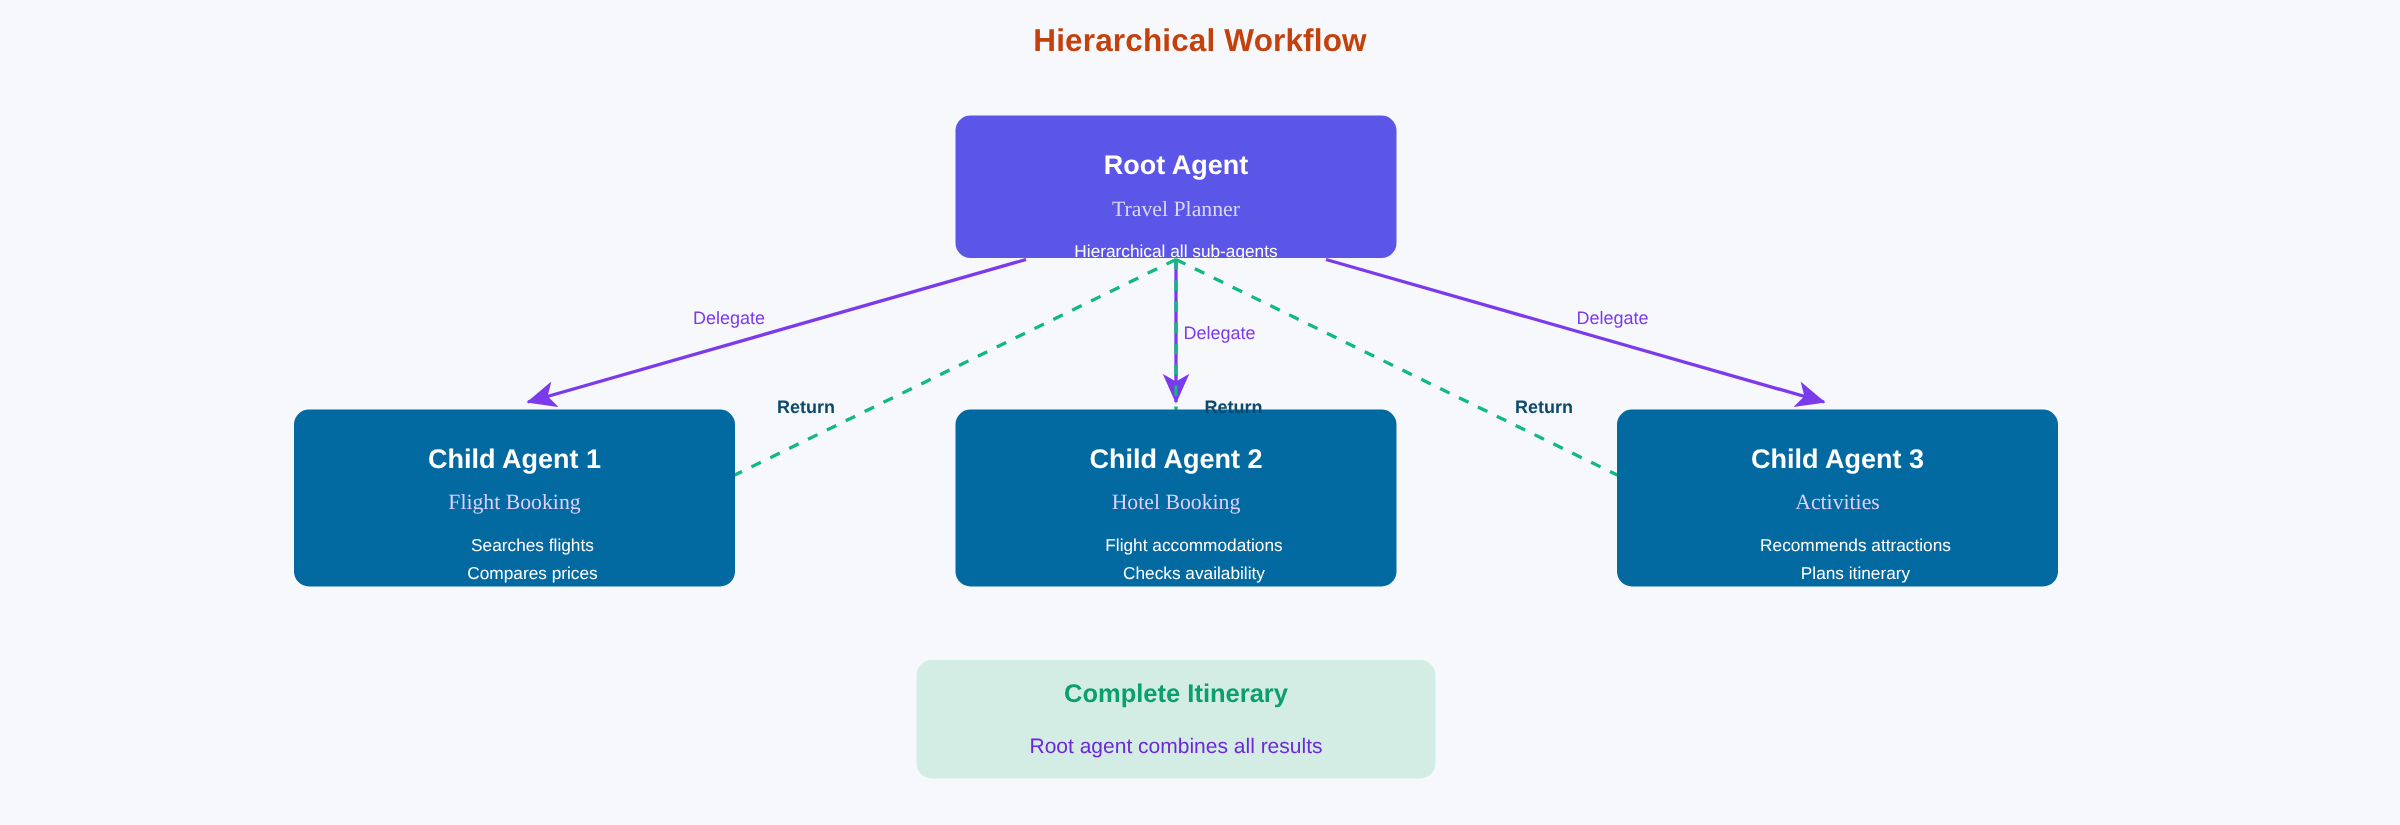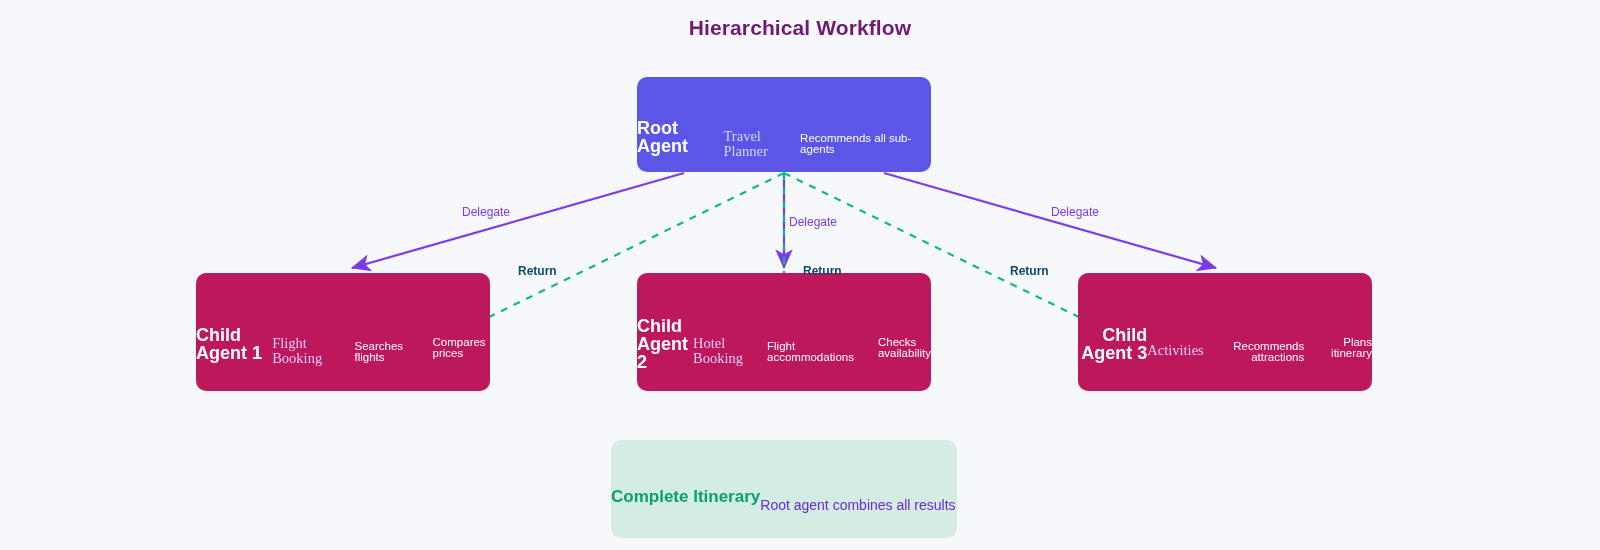--- a/index.html
+++ b/index.html
@@ -28,30 +28,30 @@
   }
 
   .page-title {
     position: absolute;
     left: 0;
     top: 16px;
     width: 1600px;
     text-align: center;
     font-size: 21px;
     font-weight: bold;
-    color: #701a75;
+    color: #c2410c;
     letter-spacing: 0.1px;
   }
 
   .node {
     position: absolute;
     box-sizing: border-box;
     border-radius: 10px;
     display: flex;
-    flex-direction: row;
+    flex-direction: column;
     align-items: center;
     z-index: 2;
   }
 
   .node-title {
     font-size: 18px;
     font-weight: bold;
     line-height: 1;
   }
   .node-role {
@@ -75,38 +75,38 @@
   }
   #root-agent .node-title { color: #ffffff; }
   #root-agent .node-role  { color: #d7d5f8; margin-top: 14px; }
   #root-agent .node-task  { color: #ffffff; margin-top: 15px; }
 
   
   .child {
     top: 273px;
     width: 294px;
     height: 118px;
-    background: #be185d;
+    background: #0369a1;
     padding-top: 24px;
   }
   .child .node-title { color: #ffffff; }
   .child .node-role  { color: #ded0fb; margin-top: 13px; }
   .child .node-task  { color: #ffffff; margin-top: 16px; margin-left: 24px; }
   .child .node-task.second { margin-top: 8px; }
 
   #child-agent-1 { left: 196px; }
   #child-agent-2 { left: 637px; }
   #child-agent-3 { left: 1078px; text-align: right; }
 
   
   #result-node {
     left: 611px;
     top: 440px;
     width: 346px;
-    height: 98px;
+    height: 79px;
     background: #d3ede4;
     padding-top: 14px;
   }
   #result-node .node-title {
     color: #0b9f6e;
     font-size: 17px;
   }
   #result-node .node-subtitle {
     color: #6d28d9;
     font-size: 14px;
@@ -156,21 +156,21 @@
   <div class="edge-label delegate" style="left:789px; top:215px;">Delegate</div>
   <div class="edge-label delegate" style="left:1051px; top:205px;">Delegate</div>
 
   <div class="edge-label return" style="left:518px; top:264px;">Return</div>
   <div class="edge-label return" style="left:803px; top:264px;">Return</div>
   <div class="edge-label return" style="left:1010px; top:264px;">Return</div>
 
   <div class="node" id="root-agent">
     <div class="node-title">Root Agent</div>
     <div class="node-role">Travel Planner</div>
-    <div class="node-task">Recommends all sub-agents</div>
+    <div class="node-task">Hierarchical all sub-agents</div>
   </div>
 
   <div class="node child" id="child-agent-1">
     <div class="node-title">Child Agent 1</div>
     <div class="node-role">Flight Booking</div>
     <div class="node-task">Searches flights</div>
     <div class="node-task second">Compares prices</div>
   </div>
 
   <div class="node child" id="child-agent-2">

